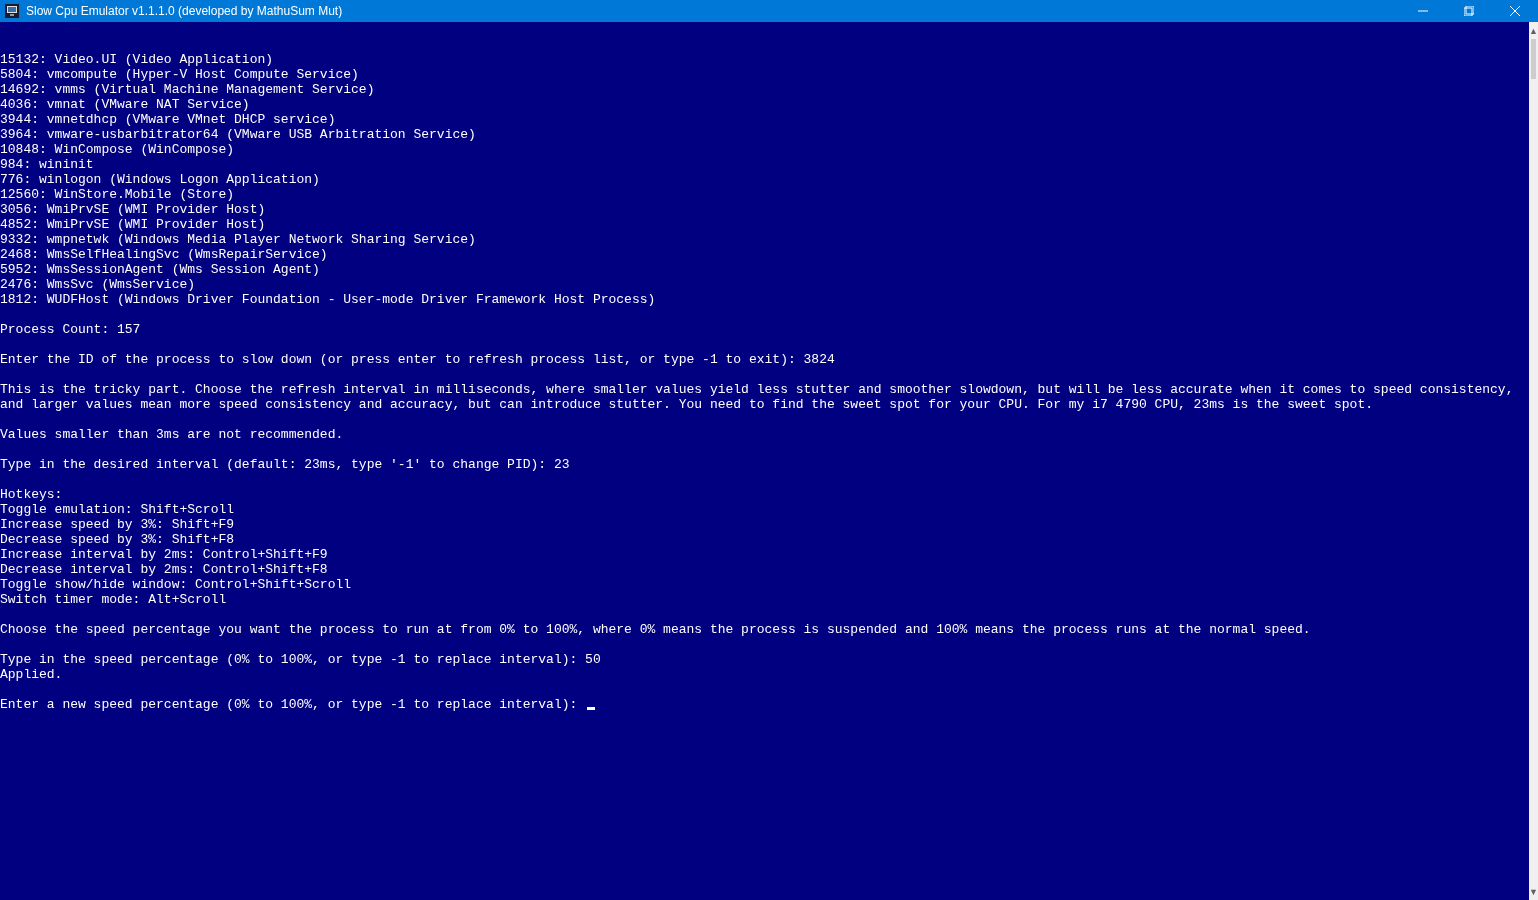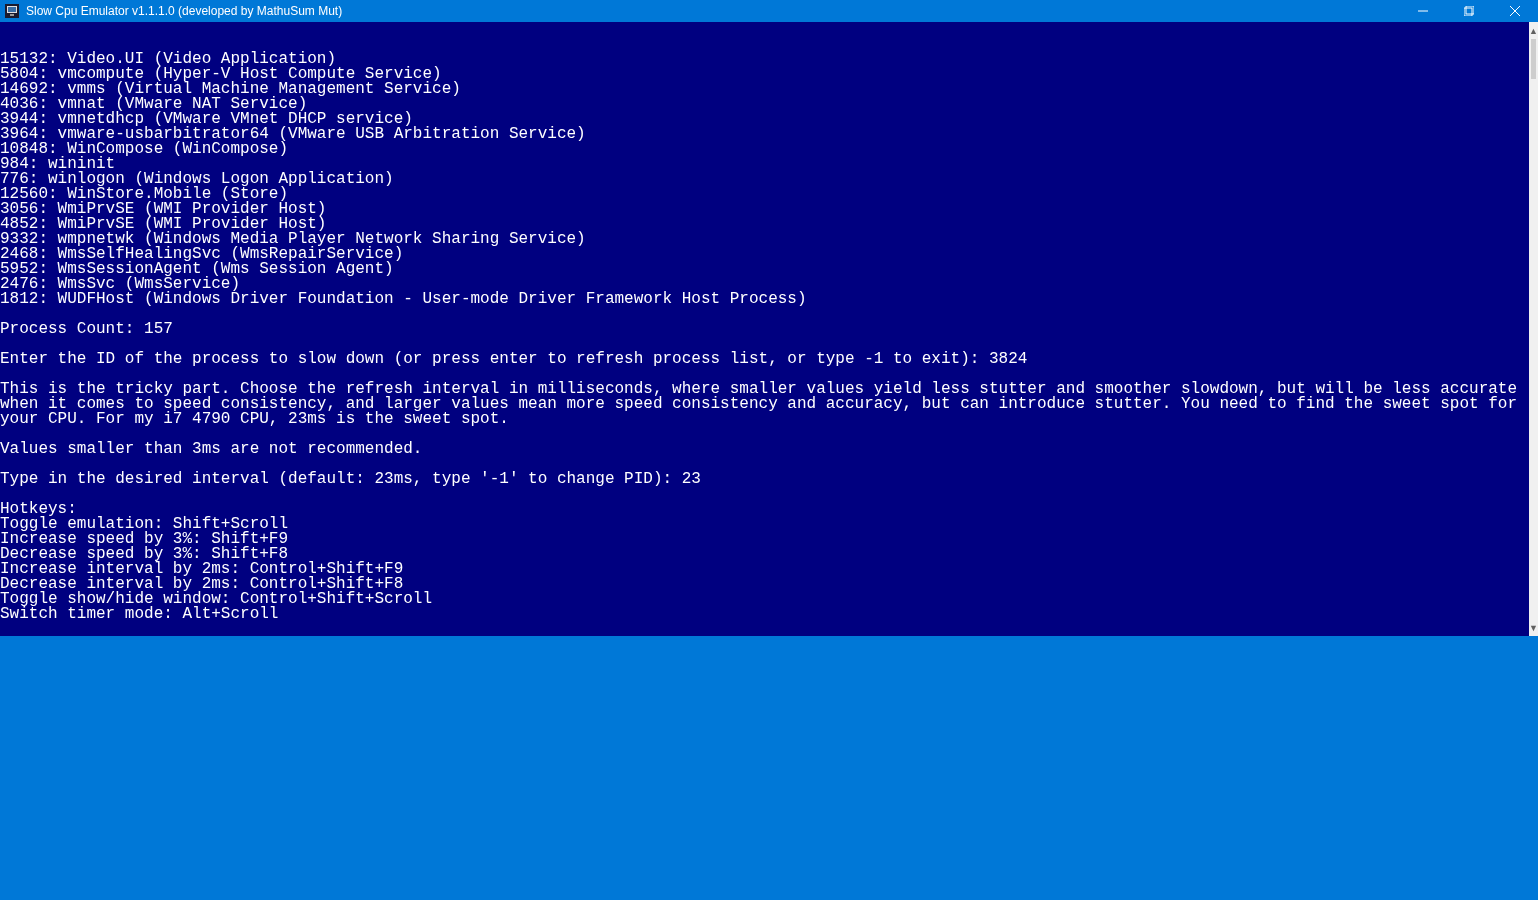--- a/index.html
+++ b/index.html
@@ -5,21 +5,21 @@
   html, body {
     margin: 0;
     padding: 0;
     height: 100%;
     overflow: hidden;
     font-family: "Segoe UI", Arial, sans-serif;
     background: #0078d7;
   }
   .window {
     width: 1538px;
-    height: 636px;
+    height: 900px;
     display: flex;
     flex-direction: column;
     background: #b91c1c;
   }
   .titlebar {
     height: 22px;
     background: #0078d7;
     display: flex;
     align-items: center;
     color: #ffffff;
@@ -52,21 +52,21 @@
   .client {
     flex: 1 1 auto;
     display: flex;
     min-height: 0;
   }
   .console {
     flex: 1 1 auto;
     background: #000080;
     color: #ffffff;
     font-family: Consolas, "Courier New", monospace;
-    font-size: 16px;
+    font-size: 13px;
     line-height: 15px;
     padding: 0;
     white-space: pre-wrap;
     overflow: hidden;
     position: relative;
   }
   .console .text {
     padding: 0;
     letter-spacing: 0px;
   }

